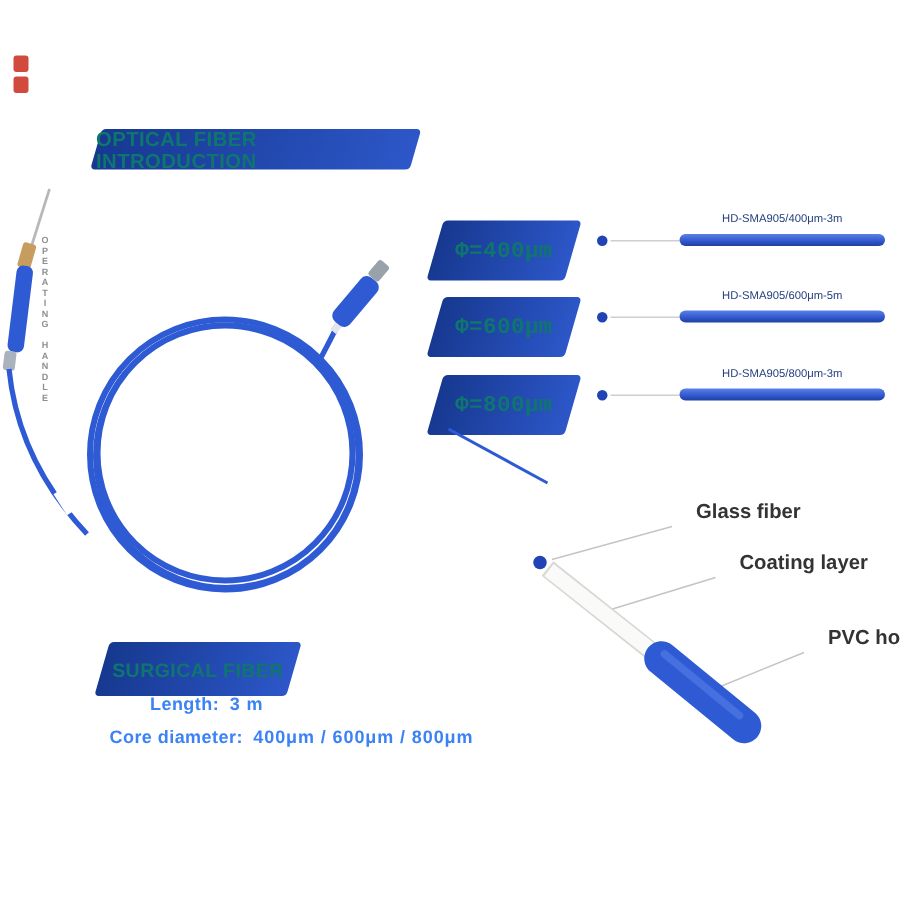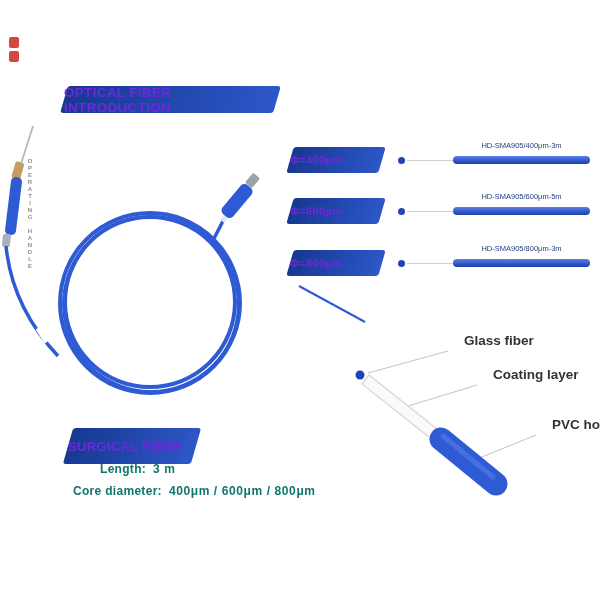--- a/index.html
+++ b/index.html
@@ -4,21 +4,21 @@
 <style>
   * { margin:0; padding:0; box-sizing:border-box; }
   html,body { width:600px; height:600px; }
   body {
     position:relative; background:#ffffff; overflow:hidden;
     font-family:"Liberation Sans", sans-serif;
   }
   #canvas { position:absolute; inset:0; width:600px; height:600px; background:#fff; }
 
   
-  .para-tag { position:absolute; display:flex; align-items:center; justify-content:flex-start; color:#6d28d9; font-weight:bold; }
+  .para-tag { position:absolute; display:flex; align-items:center; justify-content:center; color:#0f766e; font-weight:bold; }
   .para-tag::before {
     content:""; position:absolute; inset:0;
     background:linear-gradient(93deg,#16388f 0%, #2d57c9 100%);
     transform:skewX(-16deg); border-radius:3px;
   }
   .para-tag > span { position:relative; z-index:1; letter-spacing:0.3px; }
 
   .title-banner   { left:64px;  top:86px;  width:213px; height:27px; font-size:13.5px; }
   .surgical-banner{ left:68px;  top:428px; width:128px; height:36px; font-size:13px; }
 
@@ -28,36 +28,36 @@
 
   
   .handle-label {
     position:absolute; left:27px; top:158px; height:120px;
     writing-mode:vertical-lr; text-orientation:upright;
     font-size:6px; letter-spacing:1px; color:#8f8f8f; font-weight:bold;
   }
 
   
   .fiber-row  { position:absolute; left:290px; width:310px; height:40px; }
-  .diam-tag   { position:absolute; left:0; top:7px; width:92px; height:26px; font-size:11px; }
+  .diam-tag   { position:absolute; left:0; top:7px; width:92px; height:40px; font-size:15px;font-family:Liberation Mono, monospace; }
   .tip-dot    { position:absolute; left:108px; top:16.5px; width:7px; height:7px; border-radius:50%; background:#2143b5; }
   .thin-line  { position:absolute; left:117px; top:19.5px; width:46px; height:1.5px; background:#cfcfcf; }
   .model-label{ position:absolute; left:163px; top:1px; width:137px; text-align:center;
                 font-size:7.5px; color:#26407e; white-space:nowrap; }
   .hose-bar   { position:absolute; left:163px; top:16px; width:137px; height:8px; border-radius:4px;
                 background:linear-gradient(180deg,#5a80ea 0%, #2a50c4 70%, #20409f 100%); }
 
   
   .layer-label { position:absolute; font-size:13.5px; font-weight:600; color:#333; white-space:nowrap;margin-left:16px; }
   .lbl-glass   { left:448px; top:333px; }
   .lbl-coating { left:477px; top:367px; }
   .lbl-pvc     { left:536px; top:417px; }
 
   
-  .spec-line  { position:absolute; font-size:12px; color:#0f766e; white-space:nowrap; }
+  .spec-line  { position:absolute; font-size:12px; color:#3b82f6; white-space:nowrap; }
   .spec-label { font-weight:700; letter-spacing:0.3px; margin-right:7px; }
   .spec-value { font-weight:600; letter-spacing:0.6px; }
   .spec-length{ left:100px; top:462px; }
   .spec-core  { left:73px;  top:484px; }
 
   svg { position:absolute; overflow:visible; }
 </style>
 </head>
 <body>
 

